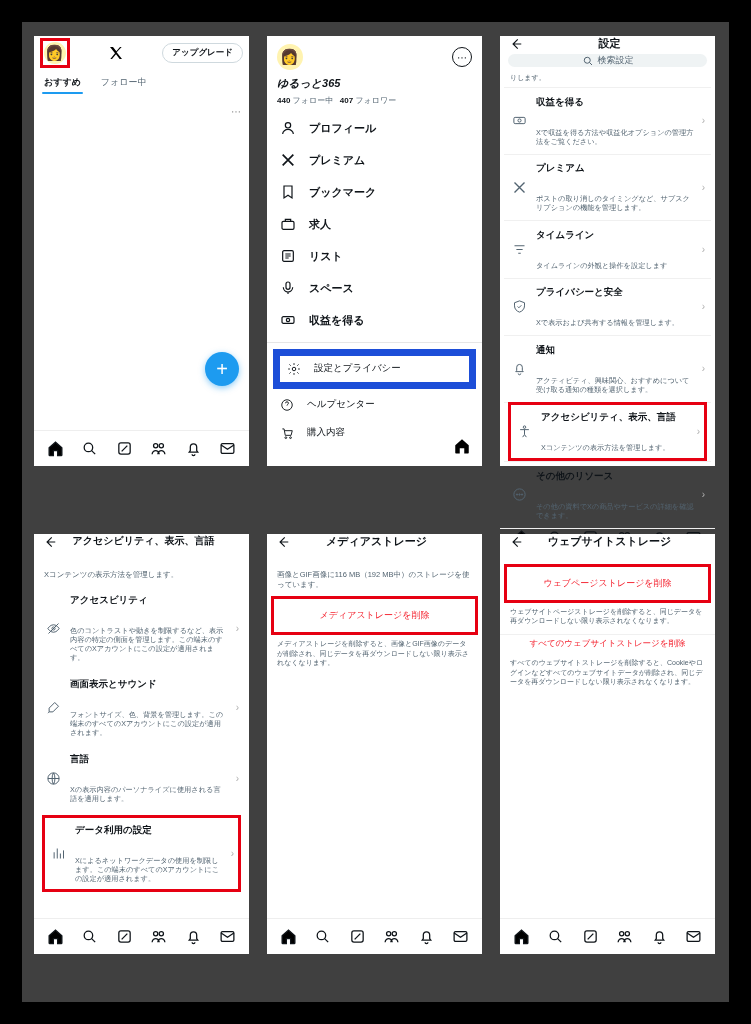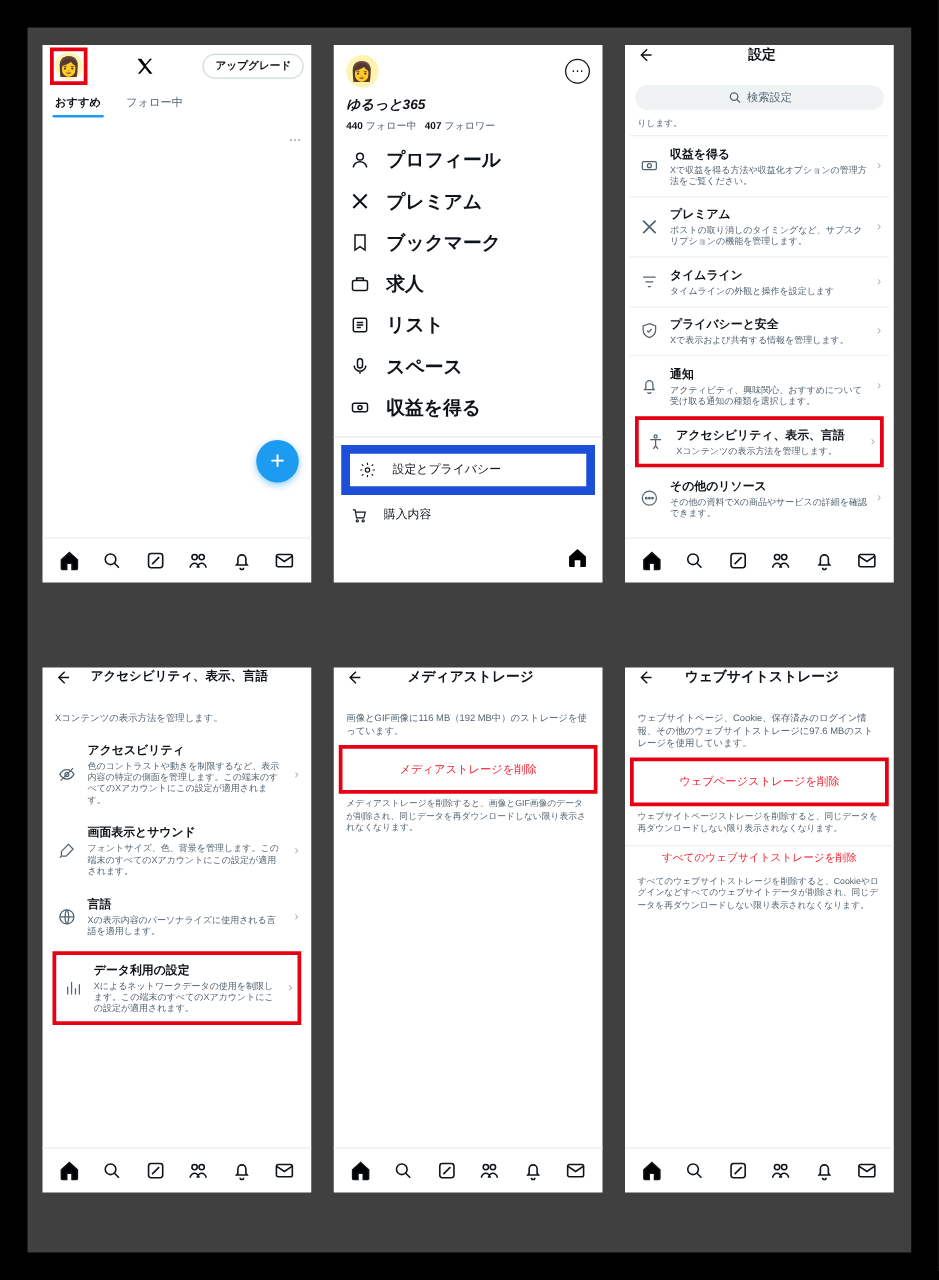--- a/index.html
+++ b/index.html
@@ -69,21 +69,21 @@
   .more-circle {
     width: 20px; height: 20px; border: 1.5px solid #0f1419;
     border-radius: 50%; display: flex; align-items: center; justify-content: center;
     font-size: 10px;
   }
   .drawer-head { padding: 8px 10px 4px; }
   .dname { font-size: 11px; font-weight: 700; margin-top: 6px; font-style: italic; }
   .follow { color: #536471; font-size: 8px; margin-top: 4px; }
   .follow b { color: #0f1419; font-weight: 700; }
   .menu { padding: 2px 0; }
-  .mitem { display: flex; align-items: flex-start; gap: 12px; padding: 7px 12px; font-size: 15px; font-weight: 700; font-family: Liberation Serif, serif; }
+  .mitem { display: flex; align-items: center; gap: 12px; padding: 7px 12px; font-size: 11px; font-weight: 700; font-family: Liberation Serif, serif; }
   .mitem .ic { width: 18px; height: 18px; display: flex; align-items: center; justify-content: center; }
   .mitem .ic svg { width: 16px; height: 16px; stroke: #0f1419; fill: none; stroke-width: 1.8; }
   .hr { height: .5px; background: #e6e6e6; margin: 4px 0; }
   .sitem { display: flex; align-items: center; gap: 12px; padding: 6px 12px; font-size: 9.5px; }
   .sitem .ic { width: 16px; height: 16px; display: flex; align-items: center; justify-content: center; }
   .sitem .ic svg { width: 14px; height: 14px; stroke: #0f1419; fill: none; stroke-width: 1.6; }
   .p2-home {
     position: absolute; bottom: 6px; right: 6px;
     width: 28px; height: 28px; display: flex; align-items: center; justify-content: center;
     border-radius: 50%; 
@@ -105,21 +105,21 @@
     height: 20px; display: flex; align-items: center; justify-content: center;
     color: #536471; font-size: 9px; gap: 4px;
   }
   .search svg { width: 12px; height: 12px; stroke: #536471; fill: none; stroke-width: 2; }
   .slist { padding: 0 4px; }
   .srow { display: flex; align-items: center; padding: 8px 6px; gap: 8px; }
   .srow .ic { width: 18px; height: 18px; display: flex; align-items: center; justify-content: center; flex-shrink: 0; }
   .srow .ic svg { width: 15px; height: 15px; stroke: #536471; fill: none; stroke-width: 1.6; }
   .srow .txt { flex: 1; }
   .srow .h { font-size: 9.5px; font-weight: 700; }
-  .srow .s { font-size: 7.2px; color: #536471; margin-top: 1px; line-height: 1.25; }
+  .srow .s { font-size: 7.2px; color: #536471; margin-top: 19px; line-height: 1.25; }
   .chev { color: #b0b0b0; font-size: 10px; }
   .tiny-note { font-size: 7px; color: #536471; padding: 2px 10px 4px; }
   .redwrap3 { margin: 0 4px; border: 3px solid #e60012; }
   .redwrap3 .srow { padding: 6px 4px; }
   .hr2 { height: .5px; background: #f0f0f0; }
 
   
   .desc-top { font-size: 7.5px; color: #536471; padding: 6px 10px; line-height: 1.35; }
   .delete-line {
     text-align: center; font-size: 9px; color: #f4212e;
@@ -279,20 +279,29 @@
         <div class="sitem">
             <span class="ic">
               <svg viewBox="0 0 24 24">
                 <circle cx="12" cy="12" r="3"></circle>
                 <path d="M12 2v3M12 19v3M4.2 4.2l2.1 2.1M17.7 17.7l2.1 2.1M2 12h3M19 12h3M4.2 19.8l2.1-2.1M17.7 6.3l2.1-2.1"></path>
               </svg>
             </span>
             <span>設定とプライバシー</span>
           </div>
       </div>
+      <div class="sitem">
+          <span class="ic">
+            <svg viewBox="0 0 24 24">
+              <circle cx="12" cy="12" r="9"></circle>
+              <path d="M9.5 9a2.5 2.5 0 115 0c0 1.5-2.5 2-2.5 4M12 17h.01"></path>
+            </svg>
+          </span>
+          <span>ヘルプセンター</span>
+        </div>
       <div class="sitem">
           <span class="ic">
             <svg viewBox="0 0 24 24">
               <path d="M4 5h3l2 11h10l2-8H8"></path>
               <circle cx="10" cy="20" r="1.5"></circle>
               <circle cx="18" cy="20" r="1.5"></circle>
             </svg>
           </span>
           <span>購入内容</span>
         </div>
@@ -630,21 +639,20 @@
     <div class="panel short">
       <div class="title-row">
         <div class="back">
             <svg viewBox="0 0 24 24">
               <path d="M15 4l-8 8 8 8M7 12h14"></path>
             </svg>
           </div>
         <div class="t">ウェブサイトストレージ</div>
         <div class="sp"></div>
       </div>
-      <div class="desc-top">ウェブサイトページ、Cookie、保存済みのログイン情報、その他のウェブサイトストレージに97.6 MBのストレージを使用しています。</div>
       <div class="redwrap4">
         <div class="delete-line">ウェブページストレージを削除</div>
       </div>
       <div class="p6-desc">ウェブサイトページストレージを削除すると、同じデータを再ダウンロードしない限り表示されなくなります。</div>
       <div class="hr3"></div>
       <div class="delete-line plain">すべてのウェブサイトストレージを削除</div>
       <div class="p6-desc">すべてのウェブサイトストレージを削除すると、Cookieやログインなどすべてのウェブサイトデータが削除され、同じデータを再ダウンロードしない限り表示されなくなります。</div>
       <div style="flex:1;"></div>
       <div class="navbar">
         <div class="navic">

